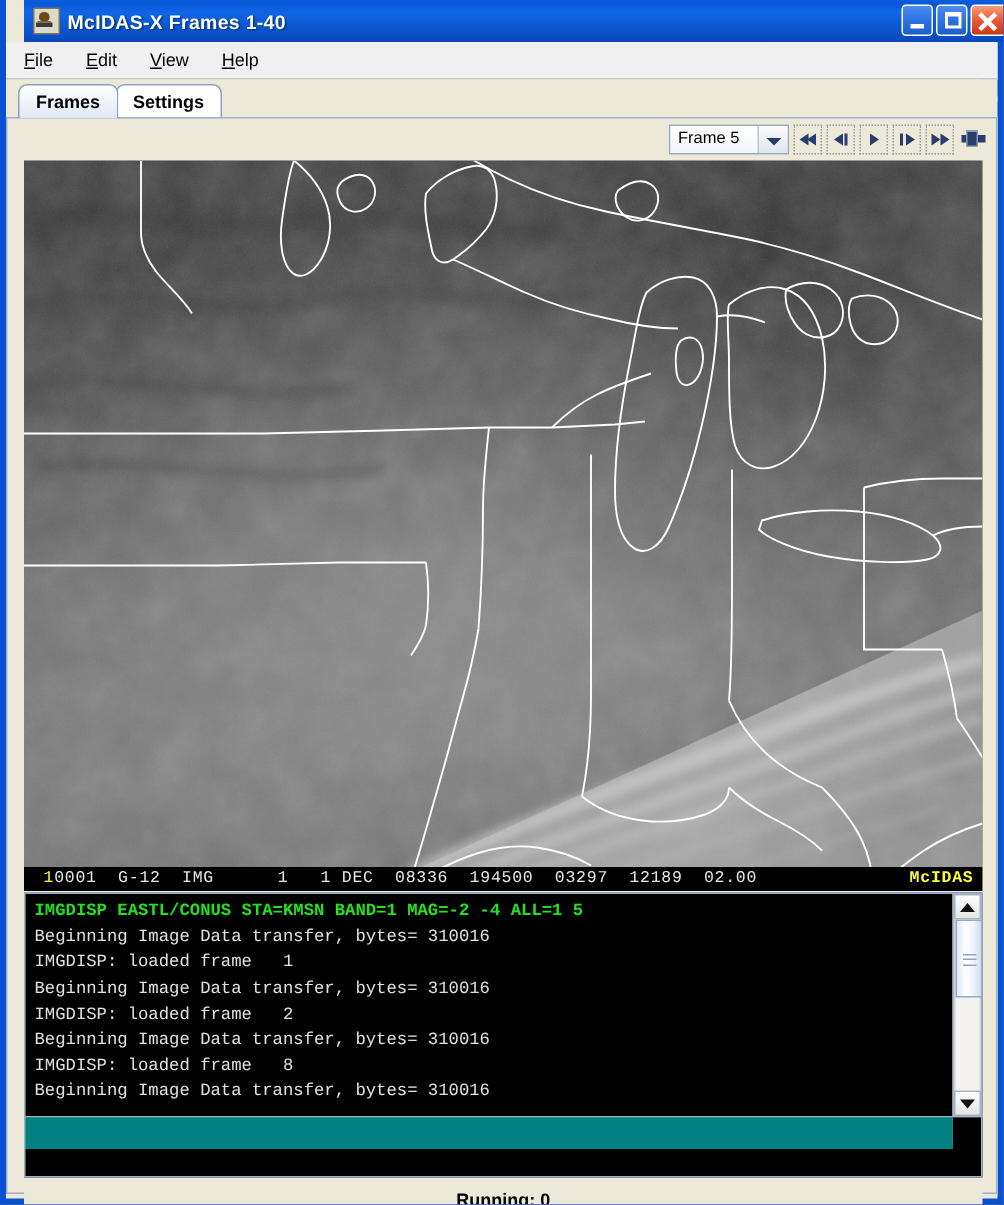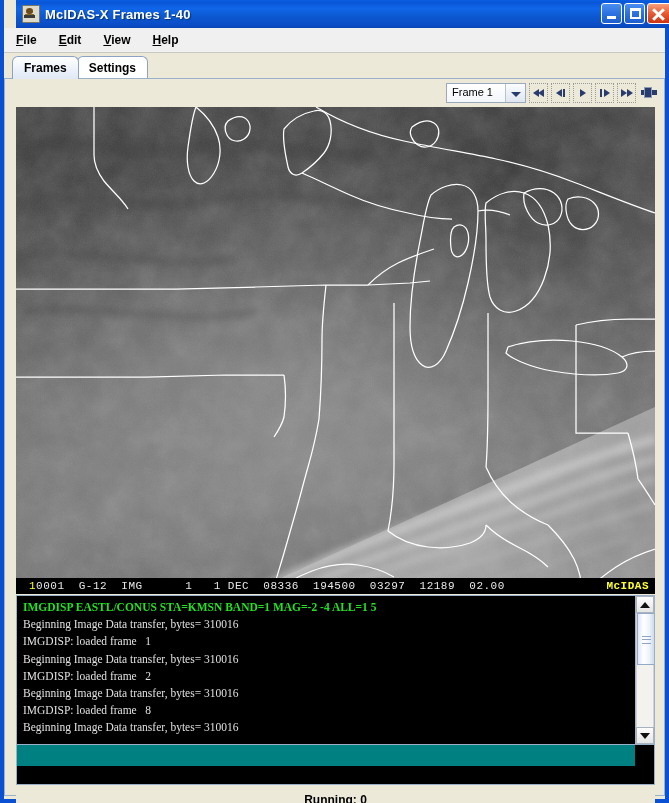--- a/index.html
+++ b/index.html
@@ -99,21 +99,20 @@
   .glyph-close:after  { transform: rotate(-45deg); }
 
   
   .menubar {
     position: absolute; left: 4px; top: 28px;
     width: 661px; height: 25px;
     background: #f0f0f0;
     border-bottom: 1px solid #c8c8c0;
     display: flex; align-items: center;
     box-sizing: border-box;
-    font-weight: bold;
   }
   .menu-item {
     font-size: 12px; color: #000;
     padding: 2px 10px;
     margin-left: 2px;
     cursor: default;
     white-space: nowrap;
   }
   .menu-item u { text-decoration: underline; }
 
@@ -287,21 +286,21 @@
     position: absolute; left: 11px; top: 516px;
     width: 639px; height: 150px;
     border: 1px solid #9aafc8;
     background: #000000;
     box-sizing: border-box;
   }
   .console-text {
     position: absolute; left: 0; top: 0;
     width: 618px; height: 148px;
     overflow: hidden;
-    font-family: Liberation Serif, serif;
+    font-family: Liberation Mono, monospace;
     font-size: 11.5px;
     line-height: 17.2px;
     color: #e0e0e0;
     padding: 3px 0 0 6px;
     box-sizing: border-box;
     background: #000;
   }
   .console-text .cmd { color: #22e022; font-weight: bold; }
   .cline { white-space: pre; }
 
@@ -418,21 +417,21 @@
   <div class="content-panel">
 
     <div class="toolbar">
       <div class="smooth-wrap">
         <span class="chk"></span>
         <span class="smooth-label">Smooth images</span>
       </div>
 
       <div class="frame-controls">
         <div class="combo">
-          <div class="combo-text">Frame 1</div>
+          <div class="combo-text">Frame 5</div>
           <div class="combo-arrow"></div>
         </div>
 
         <div class="navbtn">
           <span class="tri left" style="left:3px;"></span>
           <span class="tri left" style="left:8px;"></span>
         </div>
         <div class="navbtn">
           <span class="tri left" style="left:4px;"></span>
           <span class="bar" style="left:11px;"></span>

